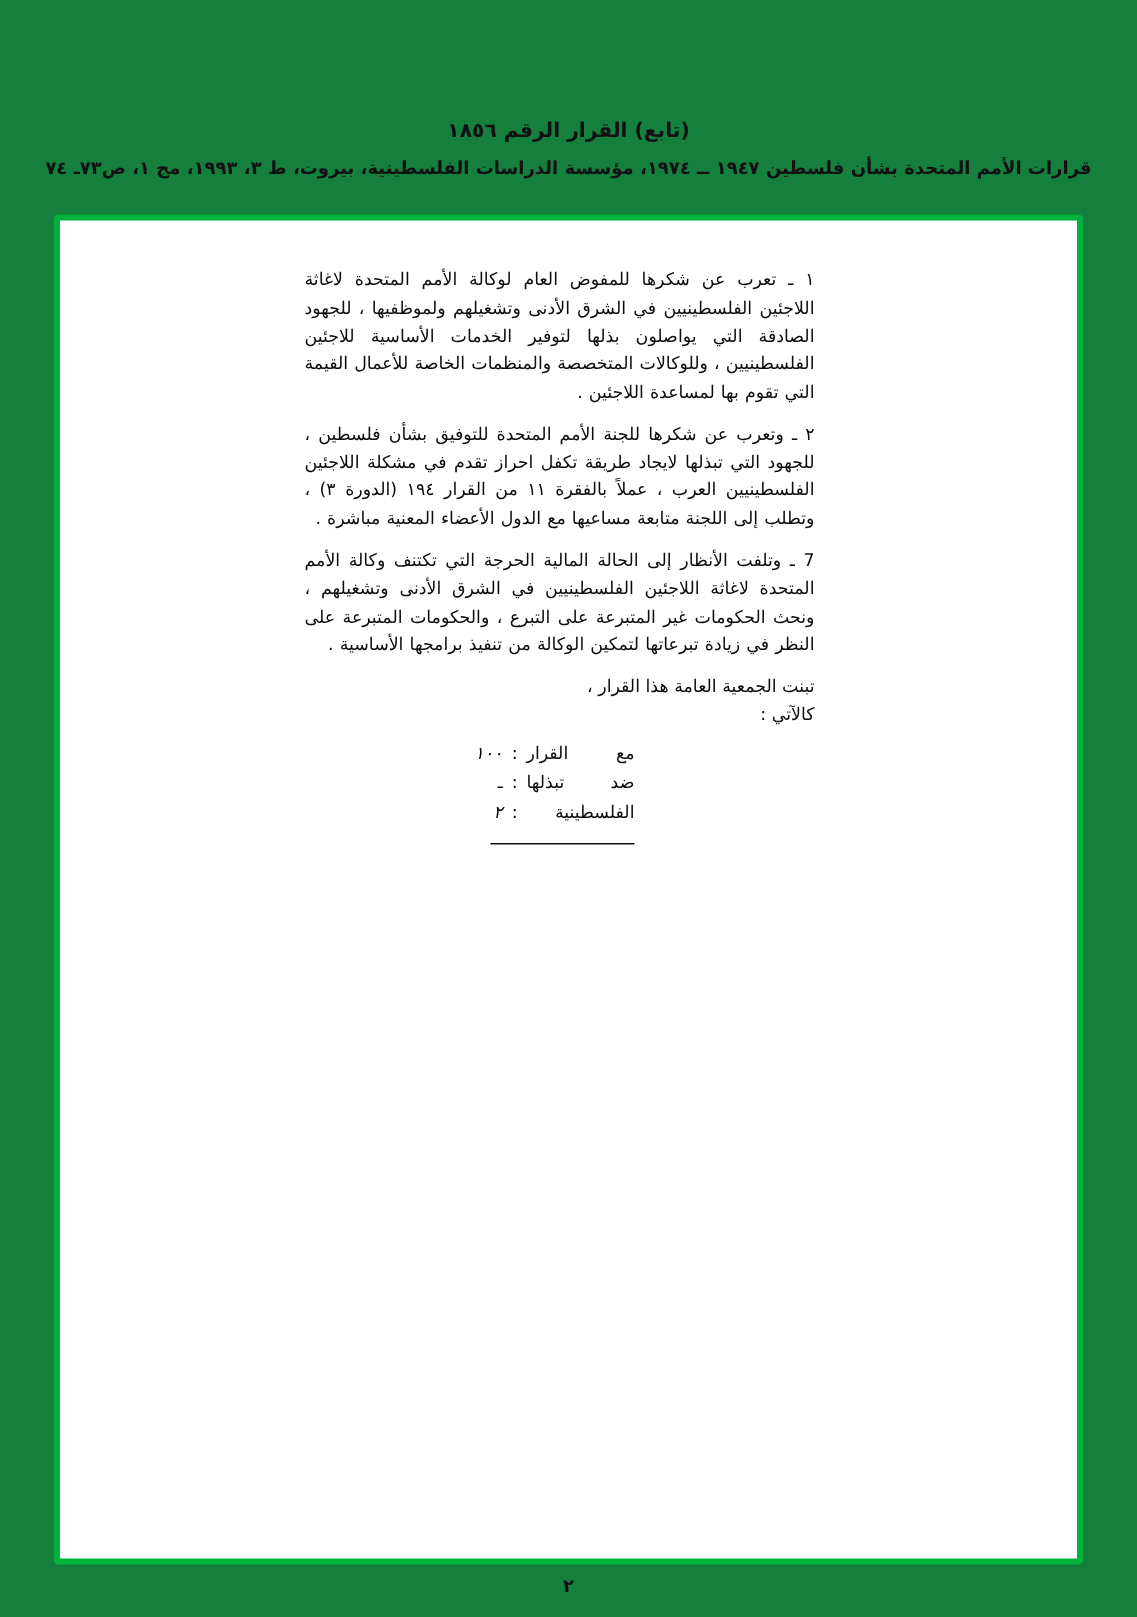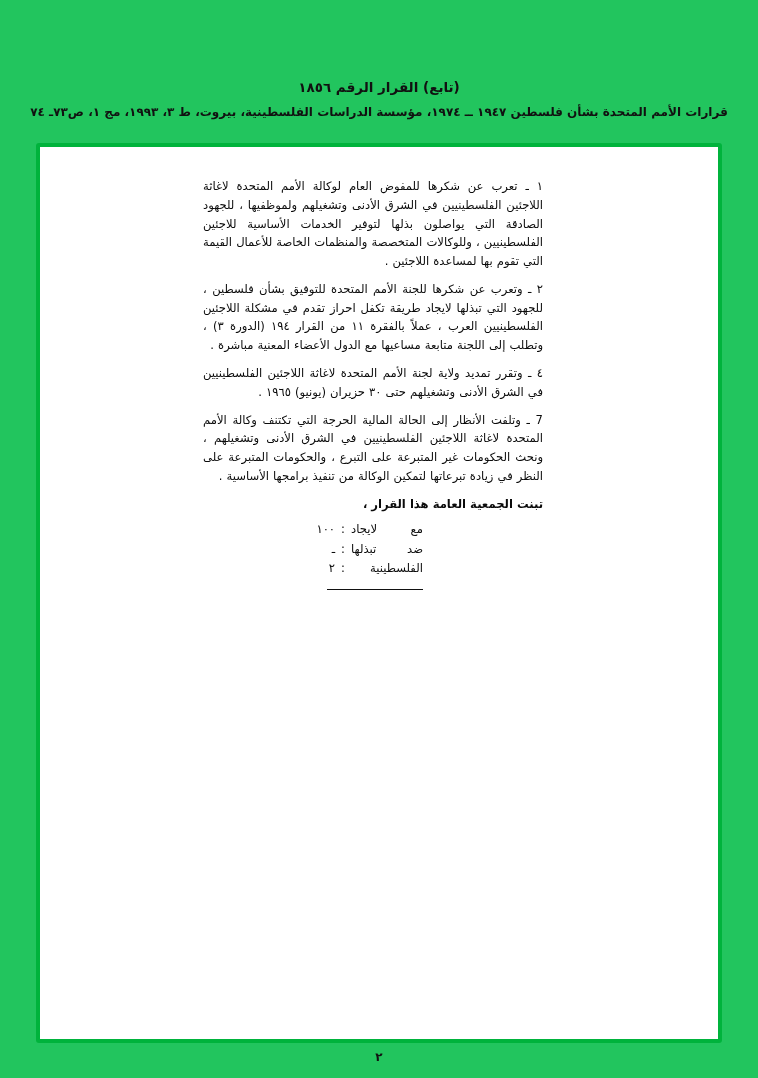--- a/index.html
+++ b/index.html
@@ -12,21 +12,21 @@
     height: 1078px;
     position: relative;
     font-family: "DejaVu Sans", sans-serif;
     color: #000000;
     overflow: hidden;
   }
 
   .page {
     position: absolute;
     inset: 0;
-    background: #22c55e;
+    background: #15803d;
   }
 
   
   .header {
     position: absolute;
     top: 78px;
     left: 0;
     right: 0;
     text-align: center;
     direction: rtl;
@@ -80,21 +80,20 @@
     line-height: 1.62;
     margin: 0 0 9px 0;
     color: #0b0b0b;
     text-align: justify;
     text-align-last: right;
     word-spacing: 0.4px;
   }
 
   .closing {
     margin-top: 4px;
-    font-weight: bold;
   }
   .closing .line {
     font-family: "DejaVu Sans", sans-serif;
     font-size: 11.6px;
     line-height: 1.66;
     color: #0b0b0b;
     text-align: right;
   }
 
   
@@ -115,20 +114,21 @@
     min-width: 72px;
     text-align: justify;
     text-align-last: justify;
   }
   .tally-sep {
     padding: 0 6px;
   }
   .tally-value {
     min-width: 34px;
     text-align: center;
+    font-style: italic;
   }
 
   .rule {
     margin: 10px 120px 0 0;
     width: 96px;
     height: 1px;
     background: #111;
   }
 
   
@@ -153,30 +153,30 @@
     <div class="header-title">(تابع) القرار الرقم ١٨٥٦</div>
     <div class="header-source">قرارات الأمم المتحدة بشأن فلسطين ١٩٤٧ ــ ١٩٧٤، مؤسسة الدراسات الفلسطينية، بيروت، ط ٣، ١٩٩٣، مج ١، ص٧٣ـ ٧٤</div>
   </div>
 
   <div class="frame">
 
     <div class="text-col">
 
       <p class="para">١ ـ تعرب عن شكرها للمفوض العام لوكالة الأمم المتحدة لاغاثة اللاجئين الفلسطينيين في الشرق الأدنى وتشغيلهم ولموظفيها ، للجهود الصادقة التي يواصلون بذلها لتوفير الخدمات الأساسية للاجئين الفلسطينيين ، وللوكالات المتخصصة والمنظمات الخاصة للأعمال القيمة التي تقوم بها لمساعدة اللاجئين .</p>
       <p class="para">٢ ـ وتعرب عن شكرها للجنة الأمم المتحدة للتوفيق بشأن فلسطين ، للجهود التي تبذلها لايجاد طريقة تكفل احراز تقدم في مشكلة اللاجئين الفلسطينيين العرب ، عملاً بالفقرة ١١ من القرار ١٩٤ (الدورة ٣) ، وتطلب إلى اللجنة متابعة مساعيها مع الدول الأعضاء المعنية مباشرة .</p>
-      <p class="para">٤ ـ وتقرر تمديد ولاية لجنة الأمم المتحدة لاغاثة اللاجئين الفلسطينيين في الشرق الأدنى وتشغيلهم حتى ٣٠ حزيران (يونيو) ١٩٦٥ .</p>
       <p class="para">7 ـ وتلفت الأنظار إلى الحالة المالية الحرجة التي تكتنف وكالة الأمم المتحدة لاغاثة اللاجئين الفلسطينيين في الشرق الأدنى وتشغيلهم ، ونحث الحكومات غير المتبرعة على التبرع ، والحكومات المتبرعة على النظر في زيادة تبرعاتها لتمكين الوكالة من تنفيذ برامجها الأساسية .</p>
 
       <div class="closing">
         <div class="line">تبنت الجمعية العامة هذا القرار ،</div>
+        <div class="line">كالآتي :</div>
       </div>
 
       <div class="tally">
         <div class="tally-row">
-          <span class="tally-label">مع لايجاد</span>
+          <span class="tally-label">مع القرار</span>
           <span class="tally-sep">:</span>
           <span class="tally-value">١٠٠</span>
         </div>
         <div class="tally-row">
           <span class="tally-label">ضد تبذلها</span>
           <span class="tally-sep">:</span>
           <span class="tally-value">ـ</span>
         </div>
         <div class="tally-row">
           <span class="tally-label">الفلسطينية</span>

